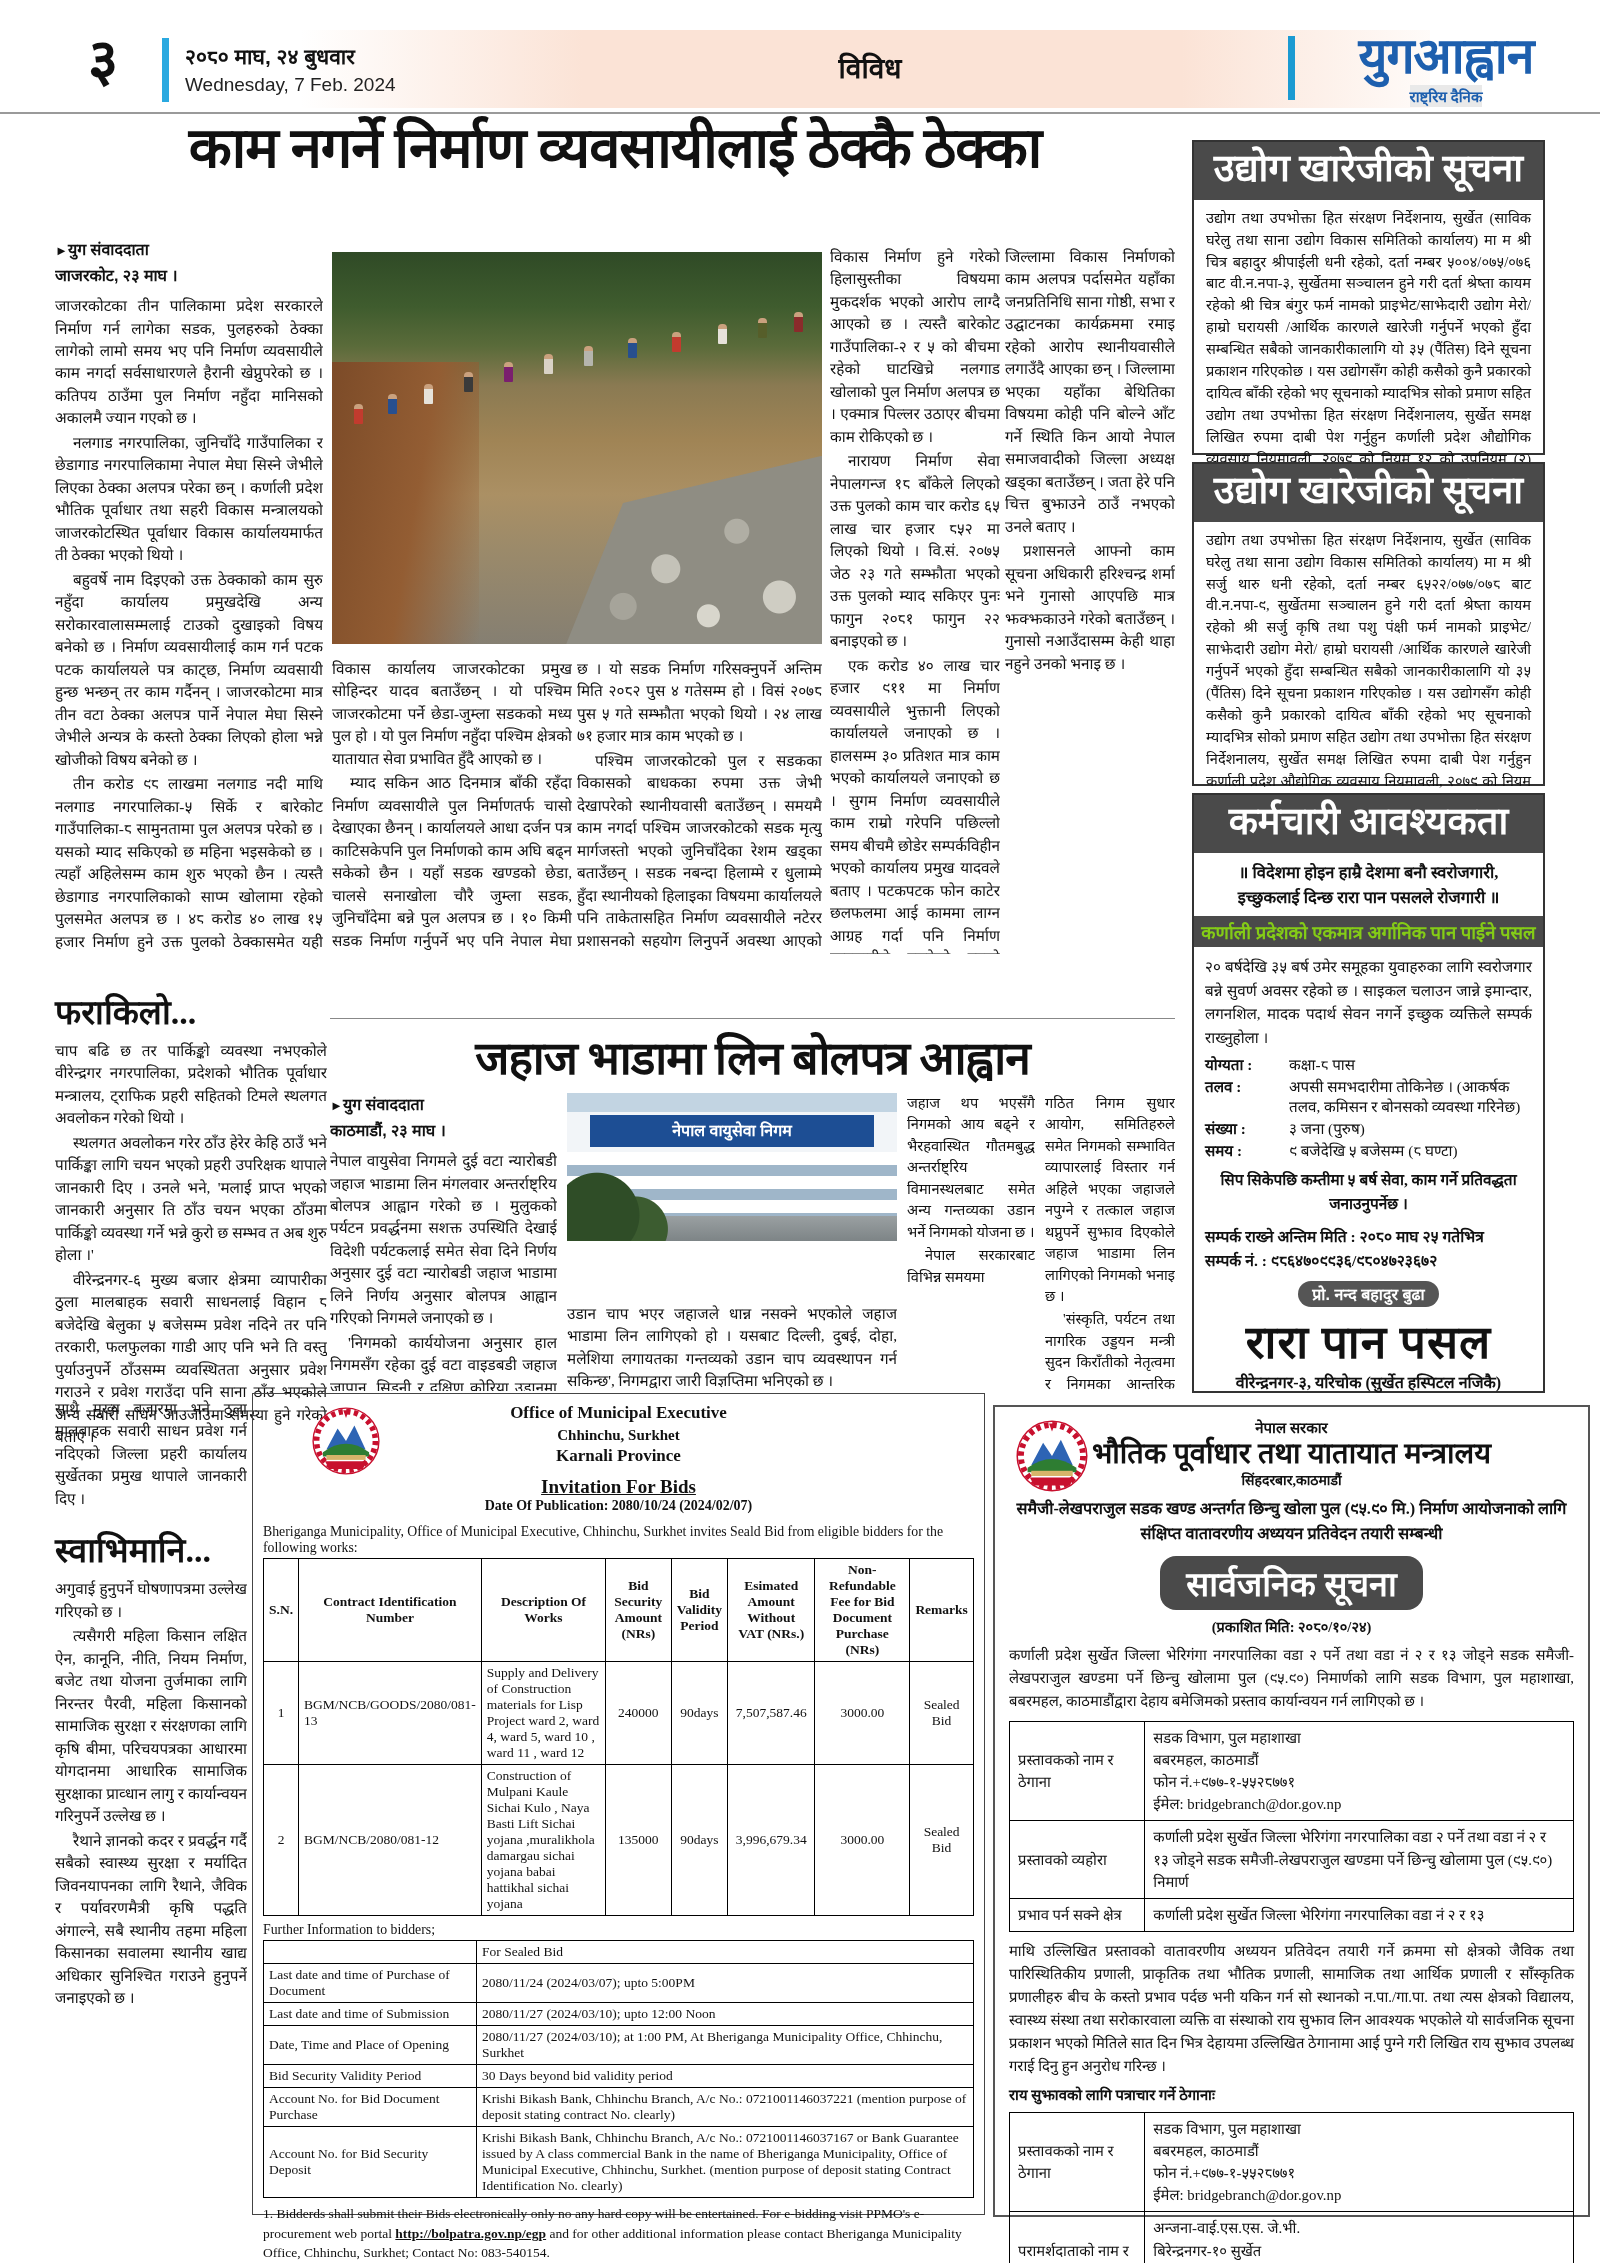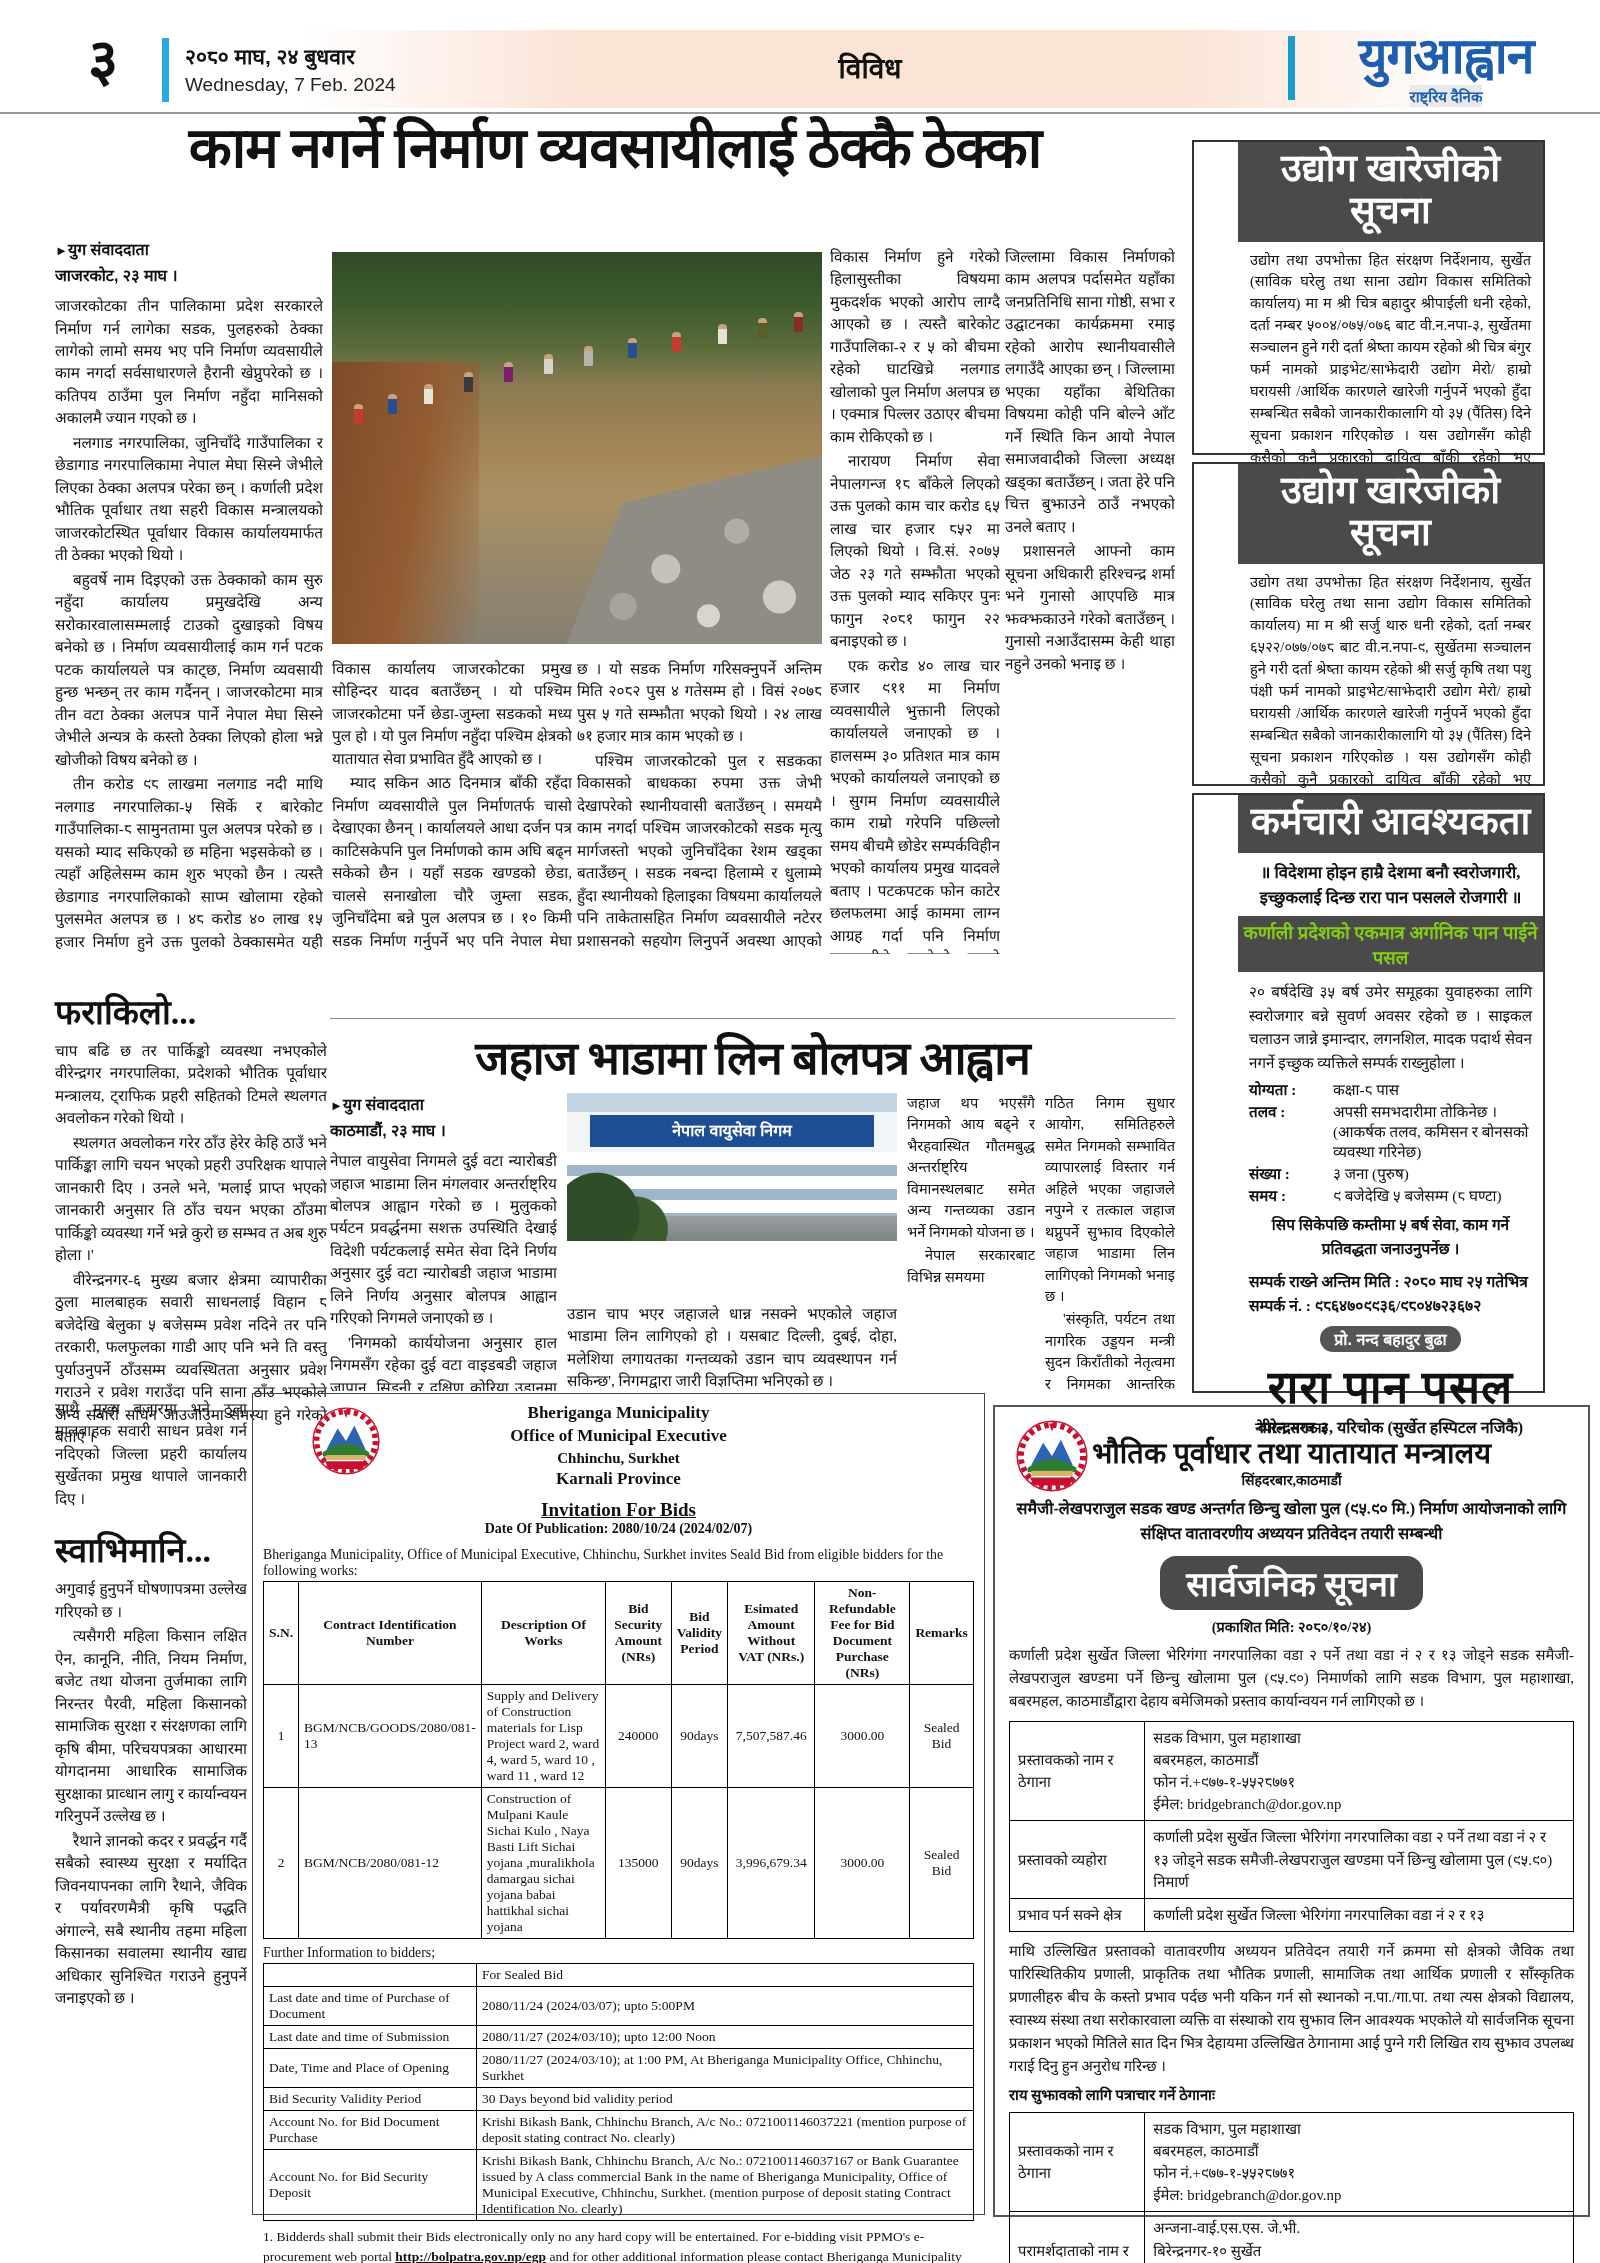--- a/index.html
+++ b/index.html
@@ -92,21 +92,21 @@
     background:radial-gradient(circle at 40% 70%,#2f4d27 0 42px,rgba(0,0,0,0) 43px),
                radial-gradient(circle at 72% 86%,#3c5c30 0 32px,rgba(0,0,0,0) 33px); }
 
   
   .lcolA { position:absolute; left:55px; top:988px; width:272px; height:402px; }
   .lcolB { position:absolute; left:55px; top:1398px; width:192px; height:684px; }
   .story-title { font-size:34px; font-weight:bold; margin-bottom:6px; }
   .lcolA .col, .lcolB .col { position:static; height:auto; }
 
   
-  .boxed { position:absolute; left:1192px; width:353px; border:2.5px solid #333; background:#fff;padding-left:44px; }
+  .boxed { position:absolute; left:1192px; width:353px; border:2.5px solid #333; background:#fff; }
   .n1 { top:140px; height:315px; }
   .n2 { top:462px; height:324px; }
   .jobad { top:793px; height:600px; }
   .notice-titlebar { background:#4a4a4a; color:#fff; text-align:center; font-size:38px; font-weight:bold;
     padding:6px 0 10px; line-height:1.1; }
   .notice-body { padding:8px 12px; font-size:14.6px; line-height:1.5; text-align:justify; }
 
   .jobad .slogan { text-align:center; font-weight:bold; font-size:16.5px; padding:8px 10px 6px; line-height:1.5; }
   .jobad .subbar { background:#4a4a4a; color:#84cc16; text-align:center; font-weight:bold; font-size:18.5px; padding:3px 2px; }
   .jobad .jbody { padding:8px 11px 0; font-size:15.2px; text-align:justify; line-height:1.55; }
@@ -337,21 +337,20 @@
     <div class="bid-head">
       <svg class="emblem" width="70" height="70" viewBox="0 0 100 100">
         <circle cx="50" cy="50" r="47" fill="#fff" stroke="#c8102e" stroke-width="2"></circle>
         <circle cx="50" cy="50" r="42" fill="none" stroke="#c8102e" stroke-width="8" stroke-dasharray="6 5"></circle>
         <path d="M22 62 L38 32 L50 50 L62 28 L78 62 Z" fill="#2d64b4"></path>
         <path d="M17 66 Q50 42 83 66 L83 72 L17 72 Z" fill="#2e7d32"></path>
         <rect x="22" y="70" width="56" height="7" fill="#d7b46a"></rect>
         <path d="M20 79 h60 l-6 11 h-48 z" fill="#c8102e"></path>
         <path d="M46 6 h8 l-4 11 z" fill="#c8102e"></path>
       </svg>
-      <div class="bid-org">Bheriganga Municipality</div>
       <div class="bid-org">Office of Municipal Executive</div>
       <div class="bid-org" style="font-size:15px">Chhinchu, Surkhet</div>
       <div class="bid-org">Karnali Province</div>
       <span class="bid-title">Invitation For Bids</span>
       <div class="bid-pub">Date Of Publication: 2080/10/24 (2024/02/07)</div>
     </div>
     <div class="bid-intro">Bheriganga Municipality, Office of Municipal Executive, Chhinchu, Surkhet invites Seald Bid  from eligible bidders for the following works:</div>
 
     <table class="grid main">
       <colgroup>

